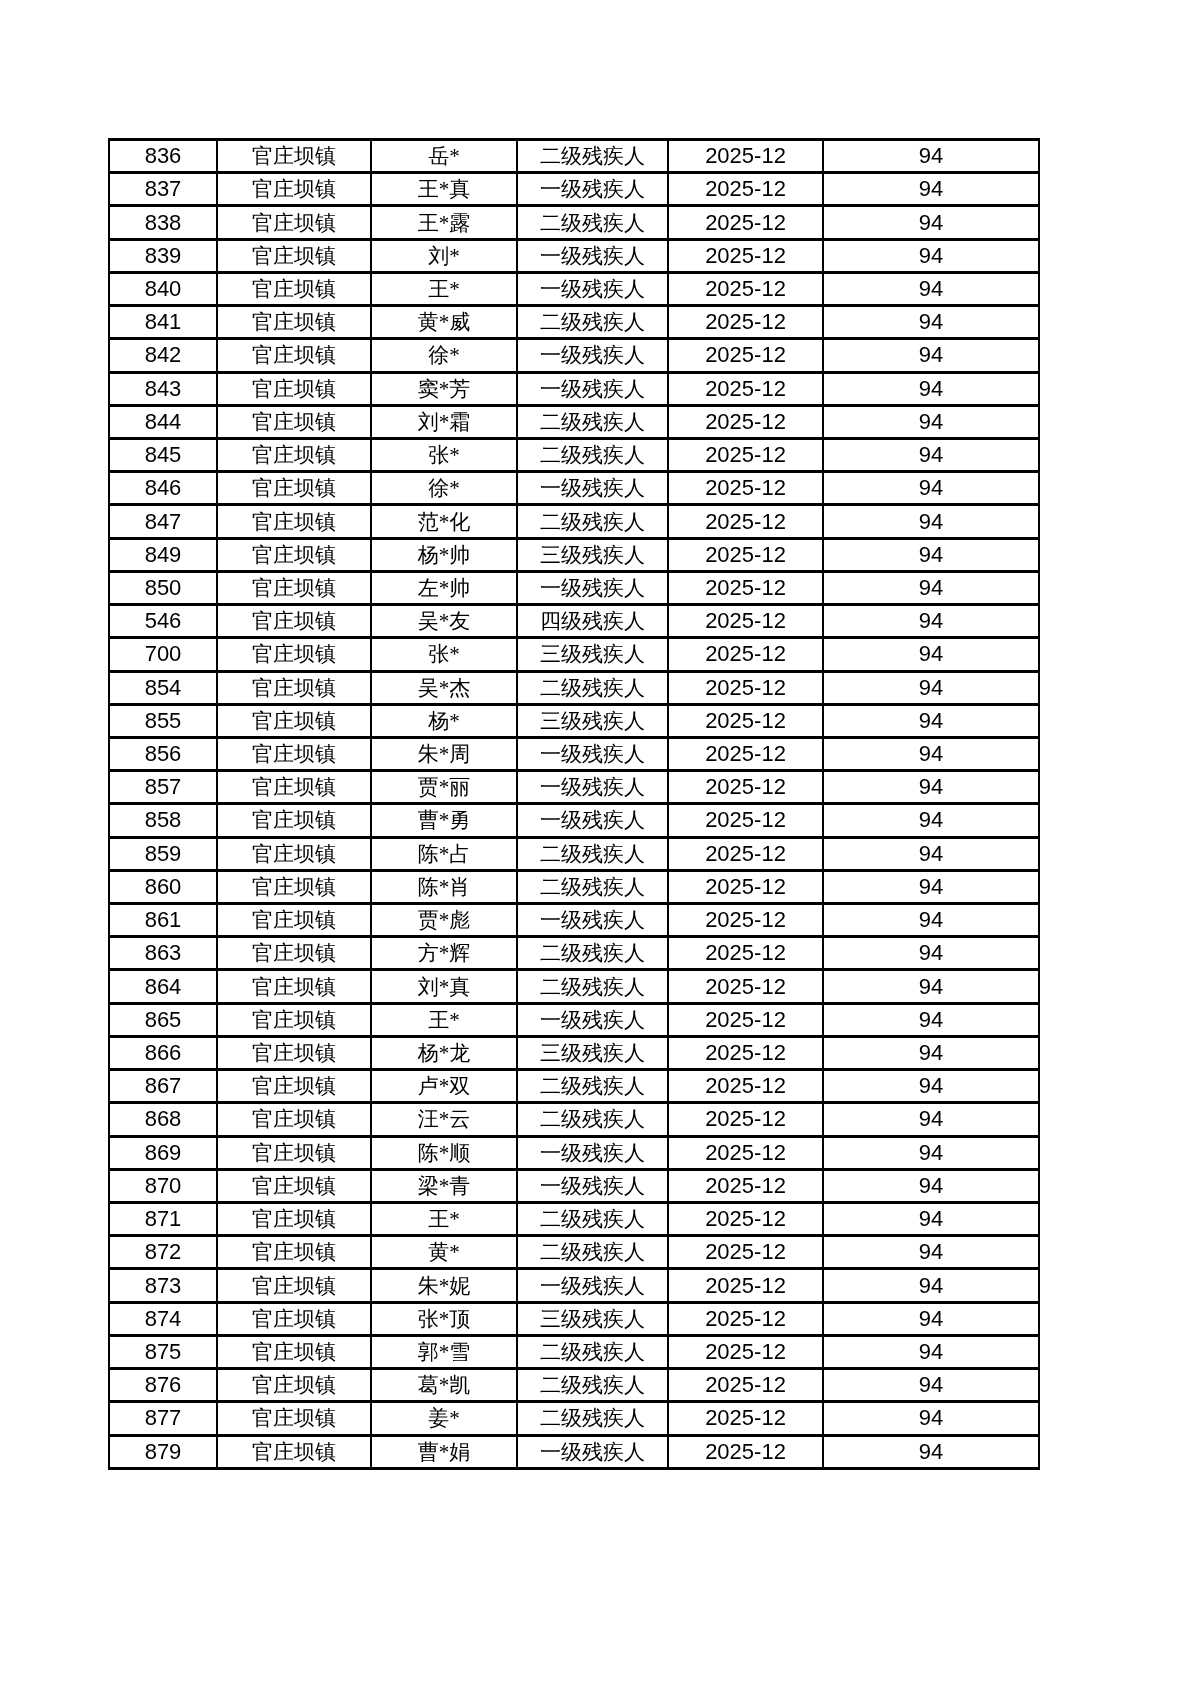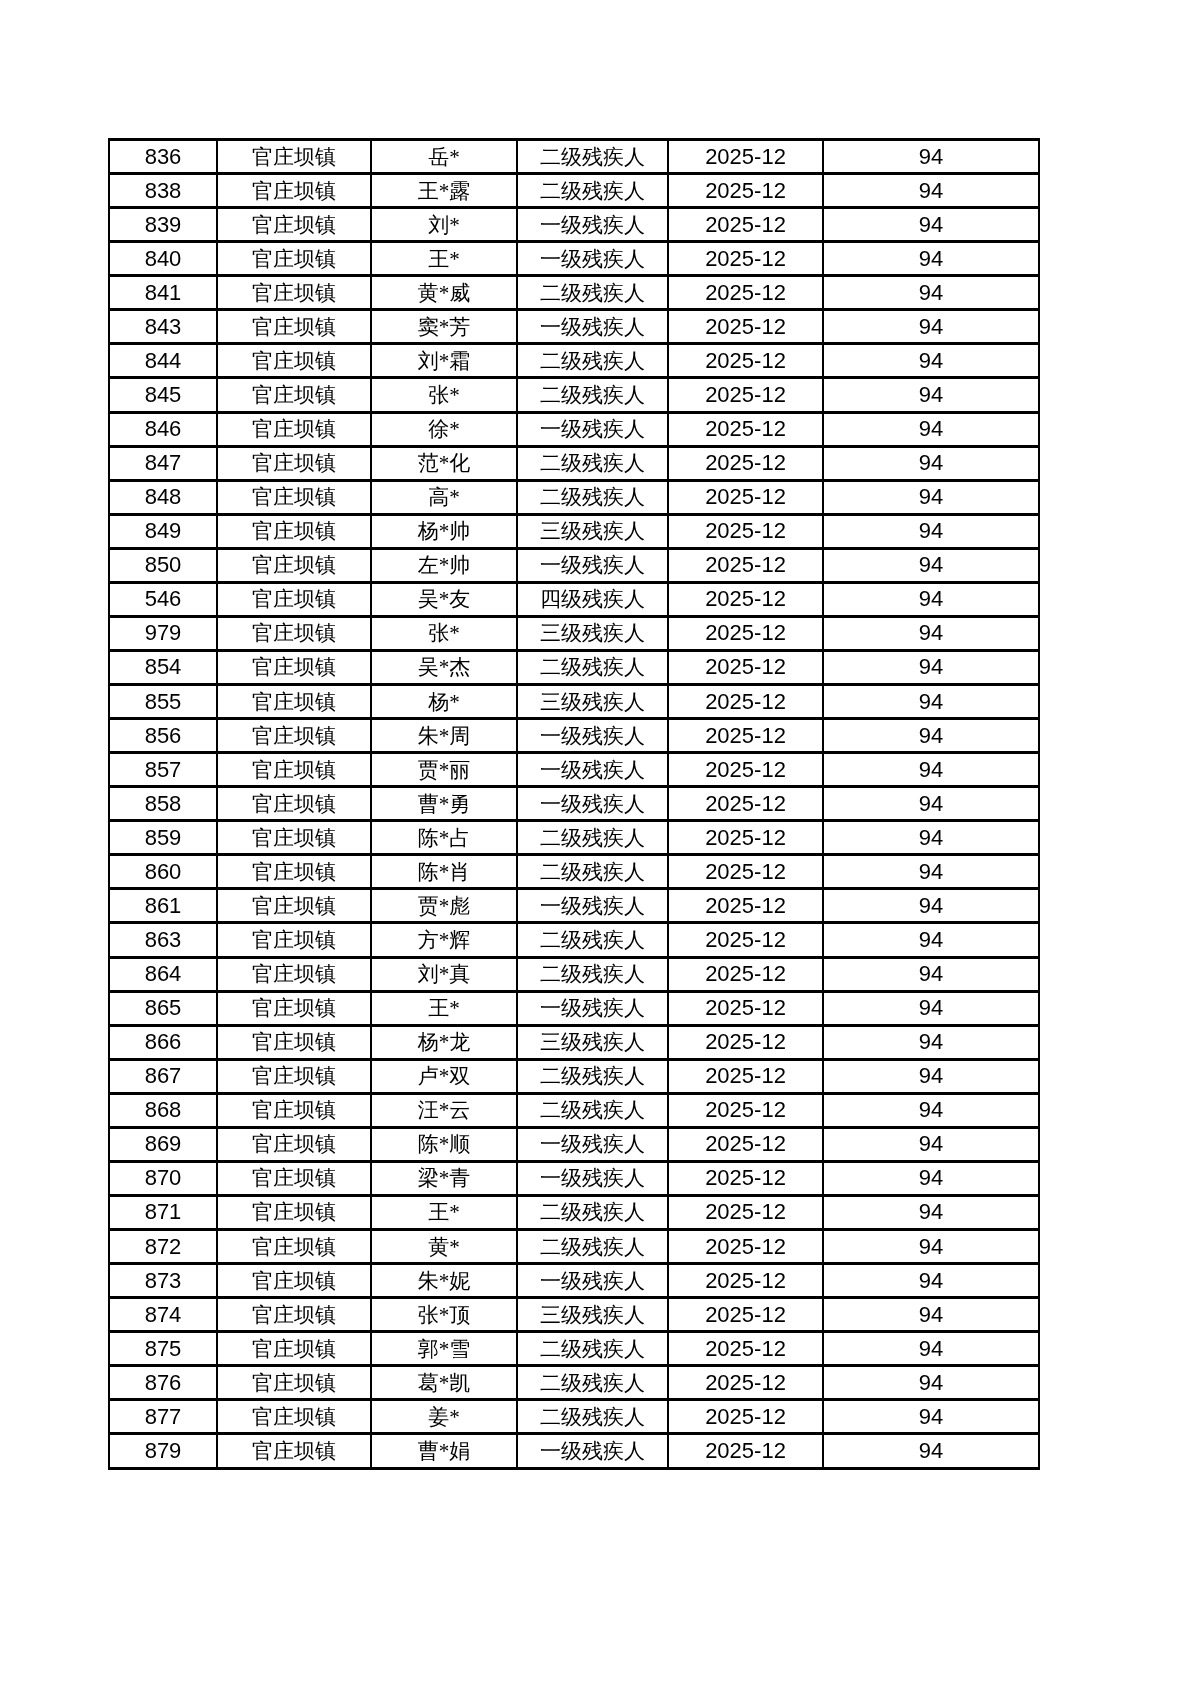--- a/index.html
+++ b/index.html
@@ -60,20 +60,28 @@
     <tbody>
         <tr>
     <td class="num">836</td>
     <td class="cjk">官庄坝镇</td>
     <td class="cjk">岳*</td>
     <td class="cjk">二级残疾人</td>
     <td class="num">2025-12</td>
     <td class="num">94</td>
   </tr>
         <tr>
+    <td class="num">837</td>
+    <td class="cjk">官庄坝镇</td>
+    <td class="cjk">王*真</td>
+    <td class="cjk">一级残疾人</td>
+    <td class="num">2025-12</td>
+    <td class="num">94</td>
+  </tr>
+        <tr>
     <td class="num">838</td>
     <td class="cjk">官庄坝镇</td>
     <td class="cjk">王*露</td>
     <td class="cjk">二级残疾人</td>
     <td class="num">2025-12</td>
     <td class="num">94</td>
   </tr>
         <tr>
     <td class="num">839</td>
     <td class="cjk">官庄坝镇</td>
@@ -92,20 +100,28 @@
   </tr>
         <tr>
     <td class="num">841</td>
     <td class="cjk">官庄坝镇</td>
     <td class="cjk">黄*威</td>
     <td class="cjk">二级残疾人</td>
     <td class="num">2025-12</td>
     <td class="num">94</td>
   </tr>
         <tr>
+    <td class="num">842</td>
+    <td class="cjk">官庄坝镇</td>
+    <td class="cjk">徐*</td>
+    <td class="cjk">一级残疾人</td>
+    <td class="num">2025-12</td>
+    <td class="num">94</td>
+  </tr>
+        <tr>
     <td class="num">843</td>
     <td class="cjk">官庄坝镇</td>
     <td class="cjk">窦*芳</td>
     <td class="cjk">一级残疾人</td>
     <td class="num">2025-12</td>
     <td class="num">94</td>
   </tr>
         <tr>
     <td class="num">844</td>
     <td class="cjk">官庄坝镇</td>
@@ -127,28 +143,20 @@
     <td class="cjk">官庄坝镇</td>
     <td class="cjk">徐*</td>
     <td class="cjk">一级残疾人</td>
     <td class="num">2025-12</td>
     <td class="num">94</td>
   </tr>
         <tr>
     <td class="num">847</td>
     <td class="cjk">官庄坝镇</td>
     <td class="cjk">范*化</td>
-    <td class="cjk">二级残疾人</td>
-    <td class="num">2025-12</td>
-    <td class="num">94</td>
-  </tr>
-        <tr>
-    <td class="num">848</td>
-    <td class="cjk">官庄坝镇</td>
-    <td class="cjk">高*</td>
     <td class="cjk">二级残疾人</td>
     <td class="num">2025-12</td>
     <td class="num">94</td>
   </tr>
         <tr>
     <td class="num">849</td>
     <td class="cjk">官庄坝镇</td>
     <td class="cjk">杨*帅</td>
     <td class="cjk">三级残疾人</td>
     <td class="num">2025-12</td>
@@ -164,21 +172,21 @@
   </tr>
         <tr>
     <td class="num">546</td>
     <td class="cjk">官庄坝镇</td>
     <td class="cjk">吴*友</td>
     <td class="cjk">四级残疾人</td>
     <td class="num">2025-12</td>
     <td class="num">94</td>
   </tr>
         <tr>
-    <td class="num">979</td>
+    <td class="num">700</td>
     <td class="cjk">官庄坝镇</td>
     <td class="cjk">张*</td>
     <td class="cjk">三级残疾人</td>
     <td class="num">2025-12</td>
     <td class="num">94</td>
   </tr>
         <tr>
     <td class="num">854</td>
     <td class="cjk">官庄坝镇</td>
     <td class="cjk">吴*杰</td>

